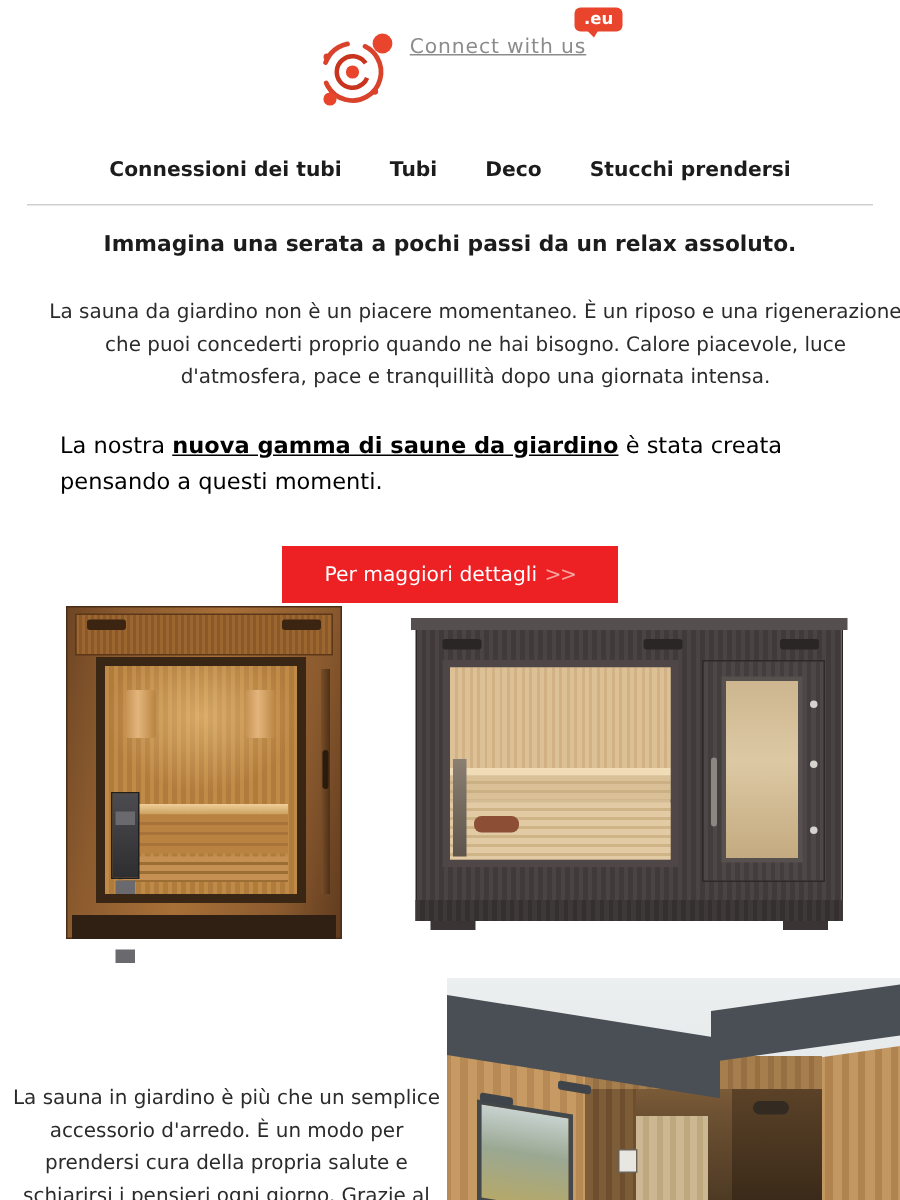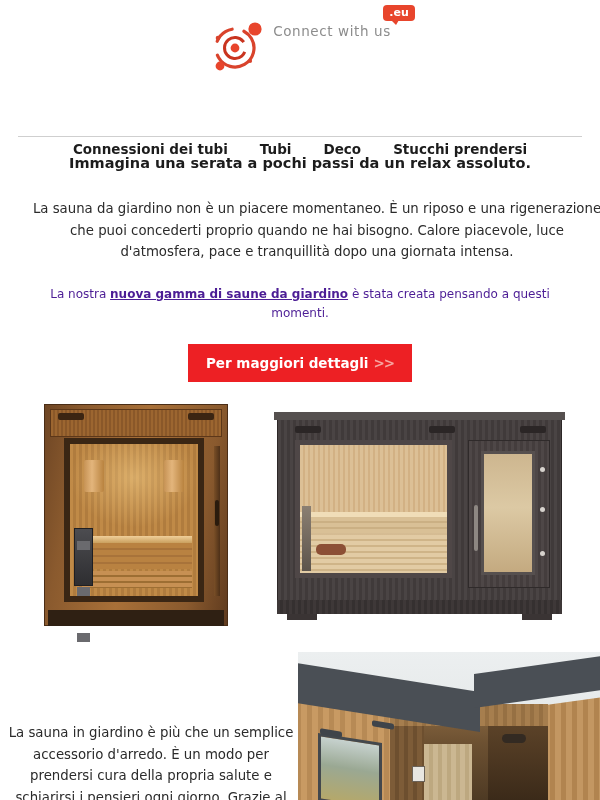--- a/index.html
+++ b/index.html
@@ -24,21 +24,21 @@
   .logo-mark { position: relative; width: 62px; height: 54px; flex: none; }
   .logo-text-block { position: relative; margin-left: 2px; padding-top: 3px; }
   .logo-word {
     font-family: "DejaVu Sans", "Liberation Sans", sans-serif;
     font-weight: bold; font-size: 31px; letter-spacing: -0.8px;
     color: #1a1a1a; line-height: 1; white-space: nowrap;
   }
   .logo-tag {
     font-family: "DejaVu Sans", "Liberation Sans", sans-serif;
     font-size: 13.5px; color: #8c8c8c; letter-spacing: 0.6px;
-    margin-top: 2px; white-space: nowrap;
+    margin-top: 2px; white-space: nowrap; text-decoration: underline;
   }
   .eu-badge {
     position: absolute; right: -24px; top: -13px;
     background: #E8452C; color: #fff; font-size: 11px; font-weight: bold;
     padding: 2px 6px 3px 6px; border-radius: 4px; line-height: 1;
     white-space: nowrap;
   }
   .eu-badge::after {
     content: ""; position: absolute; left: 8px; bottom: -4px;
     border-left: 5px solid transparent; border-right: 3px solid transparent;
@@ -46,50 +46,49 @@
   }
 
   
   .nav {
     position: absolute; top: 105px; left: 0; right: 0;
     display: flex; justify-content: center; align-items: baseline;
     gap: 32px;
   }
   .nav-item {
     font-size: 13.5px; font-weight: bold; color: #1c1c1c;
-    white-space: nowrap; cursor: pointer; margin-top: 36px;
+    white-space: nowrap; cursor: pointer;
   }
   .nav-rule {
     position: absolute; top: 136px; left: 18px; width: 564px;
     height: 1px; background: #cfcfcf;
   }
 
   
   .headline {
     position: absolute; top: 155px; left: 30px; width: 540px;
     text-align: center; font-size: 14.5px; font-weight: bold; color: #1c1c1c;
   }
   .para1 {
     position: absolute; top: 198px; left: 12px; width: 576px;
     text-align: center; font-size: 13.3px; color: #2b2b2b; line-height: 1.62; margin-left: 17px;
   }
   .para2 {
     position: absolute; top: 285px; left: 40px; width: 520px;
-    text-align: center; font-size: 12px; color: #4c1d95; line-height: 1.62;
+    font-size: 15px; color: #000000; line-height: 1.62;
   }
   .para2 .hl { font-weight: bold; text-decoration: underline; }
 
   
   .cta {
-    position: absolute; left: 188px; top: 344px; width: 224px; height: 38px;
+    position: absolute; left: 188px; top: 364px; width: 224px; height: 38px;
     background: #ED2024; color: #ffffff;
     display: flex; align-items: center; justify-content: center;
     font-size: 13.5px; cursor: pointer; border: 0;
     font-family: "DejaVu Sans", "Liberation Sans", sans-serif;
-    font-weight: bold;
   }
   .cta .chev { color: #f7a49f; margin-left: 5px; letter-spacing: -1px; }
 
   
   .sauna1 { position: absolute; left: 44px; top: 404px; width: 184px; height: 222px; }
   .s1-outer {
     position: absolute; inset: 0;
     background: linear-gradient(100deg,#6d4524 0%,#8a5a2e 18%,#a87038 48%,#8a5a2e 80%,#5e3a1e 100%);
     box-shadow: inset 0 0 0 1px #4a2d16;
   }

